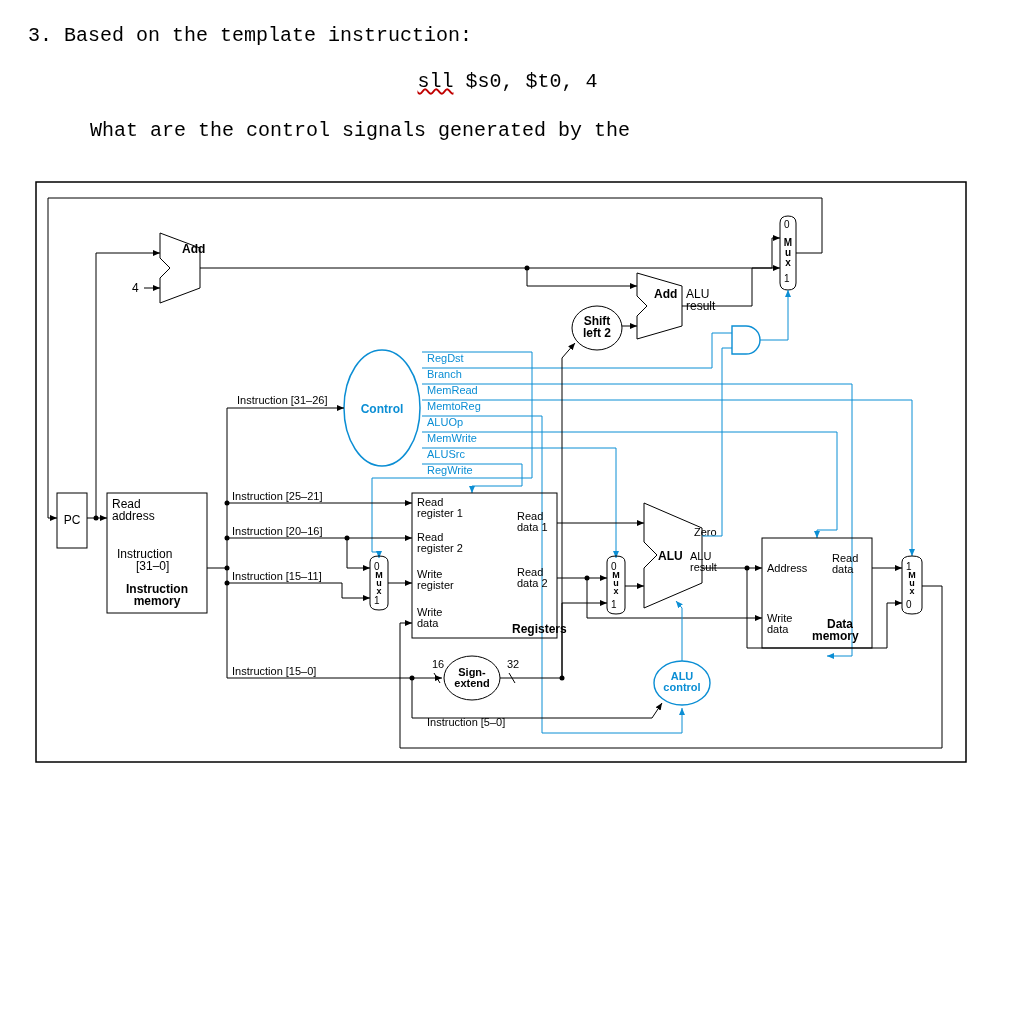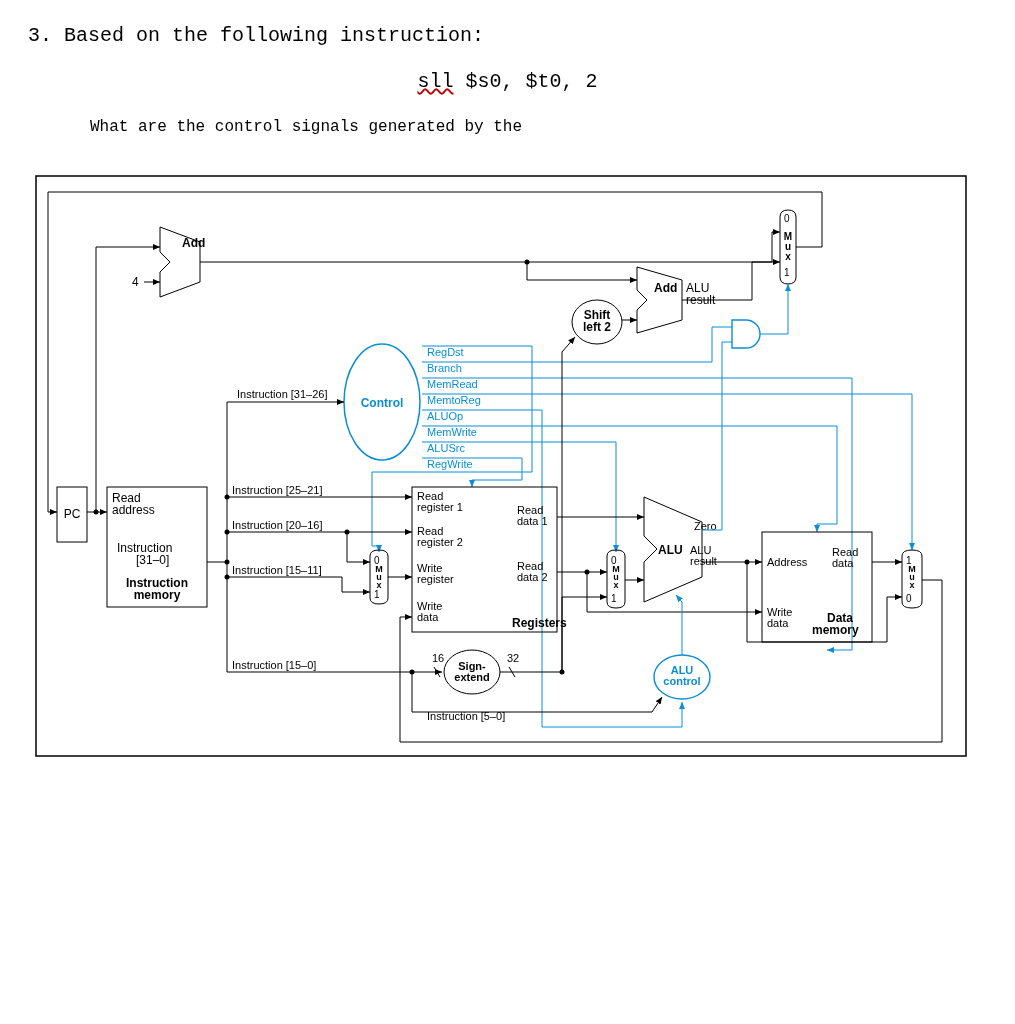--- a/index.html
+++ b/index.html
@@ -19,46 +19,46 @@
   .code-line {
     font-family: "Courier New", monospace;
     font-size: 20px;
     text-align: center;
     margin: 4px 0 22px 0;
   }
   .sll {
     text-decoration: underline wavy #c00000;
   }
   .para {
-    font-size: 16px;
+    font-size: 20px;
     line-height: 1.55;
     margin-left: 62px;
     margin-right: 30px;
     margin-bottom: 32px;
   }
   .para .ind { margin-left: 68px; display:inline-block;}
   .bold { font-weight: bold; }
   .diagram {
     width: 940px;
     height: 590px;
     margin-left: 4px;
   }
   svg { display:block; }
 </style>
 </head>
 <body>
 
 <div class="question-line">
   <span>3.</span>
-  <span>Based on the following instruction:</span>
+  <span>Based on the template instruction:</span>
 </div>
 
 <div class="code-line">
   <span class="sll">sll</span>
-  <span>$s0, $t0, 2</span>
+  <span>$s0, $t0, 4</span>
 </div>
 
 <div class="para">
   <span>What are the control signals generated by the</span><br>
 </div>
 
 <div class="diagram">
 <svg viewBox="0 0 940 590" width="940" height="590" font-family="Arial, sans-serif" font-size="12">
   <defs>
     <marker id="arr" markerWidth="8" markerHeight="8" refX="7" refY="3" orient="auto">

